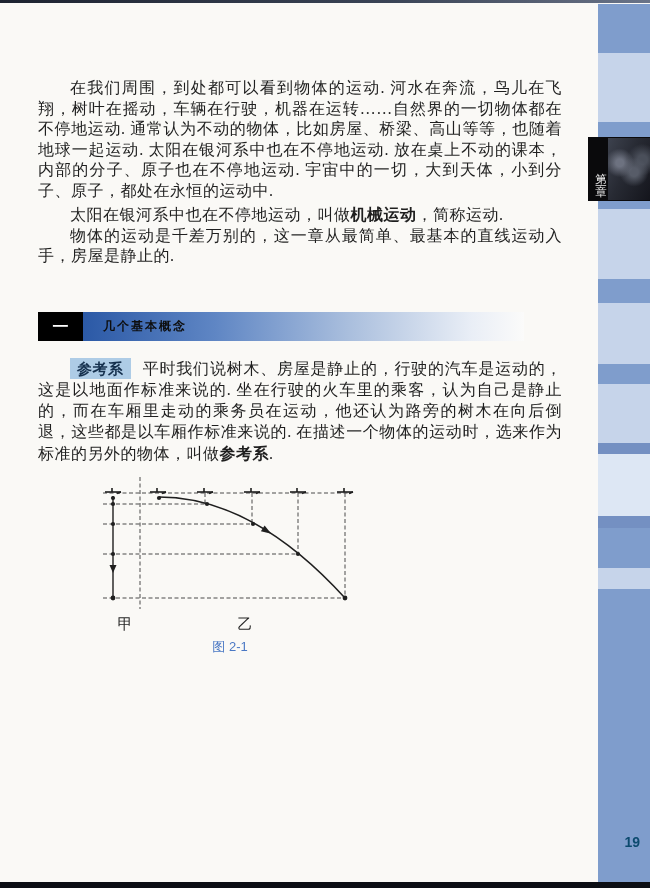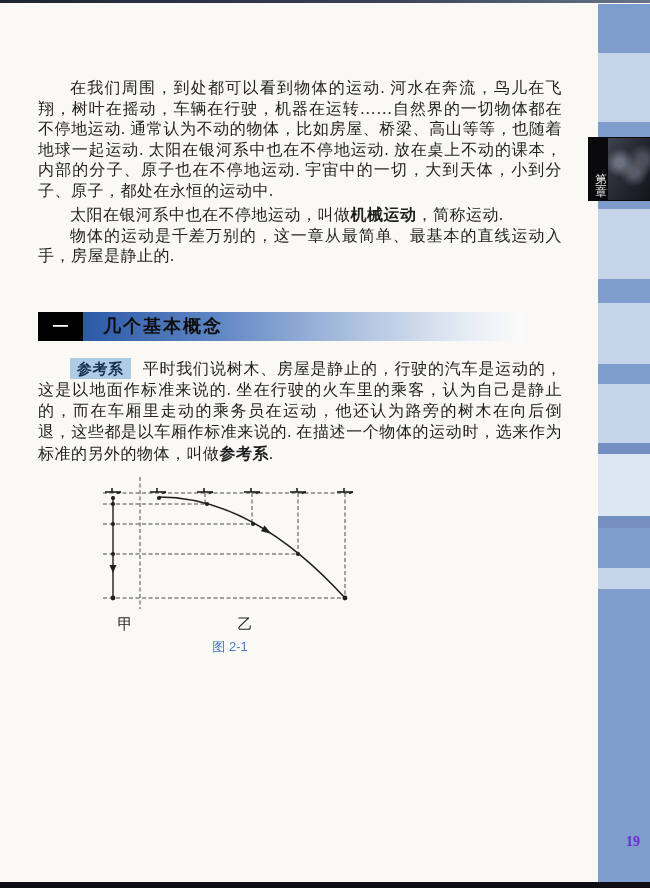--- a/index.html
+++ b/index.html
@@ -32,34 +32,34 @@
   .tab-label{width:17px;color:#e8e8e8;font-size:11.5px;line-height:13px;
     writing-mode:vertical-rl;text-orientation:upright;letter-spacing:6px;
     padding-top:8px;text-align:center;margin-left:2px;}
   .tab-photo{flex:1;margin:1px 0 1px 1px;
     background:
       radial-gradient(circle at 28% 40%, #6d7280 0 8%, transparent 30%),
       radial-gradient(circle at 62% 55%, #575c68 0 10%, transparent 34%),
       radial-gradient(circle at 82% 35%, #4a4f5a 0 9%, transparent 30%),
       linear-gradient(115deg,#3d424e 0%,#272a33 45%,#14151c 100%);}
   .page-num{position:absolute;left:598px;top:834px;width:42px;text-align:right;
-    font-family:Liberation Serif, serif;font-weight:bold;font-size:14px;color:#6d28d9;}
+    font-family:Liberation Sans, sans-serif;font-weight:bold;font-size:14px;color:#0c4a6e;}
   
   .content{position:absolute;left:38px;top:78px;width:524px;color:#1f1f1f;}
   .content p{margin:0;text-indent:2em;font-size:16px;line-height:20.5px;
     text-align:justify;letter-spacing:0.5px;}
   .concept-p{line-height:21.3px !important;}
   .bold{font-weight:bold;}
   .p-gap{margin-top:4px !important;}
   
   .sec-header{display:flex;height:29px;margin:45px 0 17px 0;width:486px;
     font-family:"Liberation Sans","DejaVu Sans",sans-serif;}
   .sec-num{width:45px;background:#000;color:#fff;text-align:center;
     line-height:29px;font-size:16px;font-weight:bold;}
-  .sec-title-bar{flex:1;line-height:29px;padding-left:20px;font-size:18px;
+  .sec-title-bar{flex:1;line-height:29px;padding-left:20px;font-size:12px;
     font-weight:bold;color:#0d0d0d;letter-spacing:2px;
     background:linear-gradient(to right,#2b59a6 0%,#5f86c4 30%,#a9bedd 60%,#e9eef6 88%,#fbfbfa 100%);}
   
   .term-box{display:inline-block;background:#aecce6;color:#15304e;font-weight:bold;
     padding:0 7px;margin-right:12px;text-indent:0;
     font-family:"Liberation Sans","DejaVu Sans",sans-serif;font-size:15px;line-height:21px;}
   
   .figure-wrap{margin-top:5px;margin-left:57px;width:270px;}
   .fig-caption{width:270px;margin-left:57px;text-align:center;color:#4a78c4;
     font-size:13px;margin-top:0;font-family:"Liberation Sans",sans-serif;}

